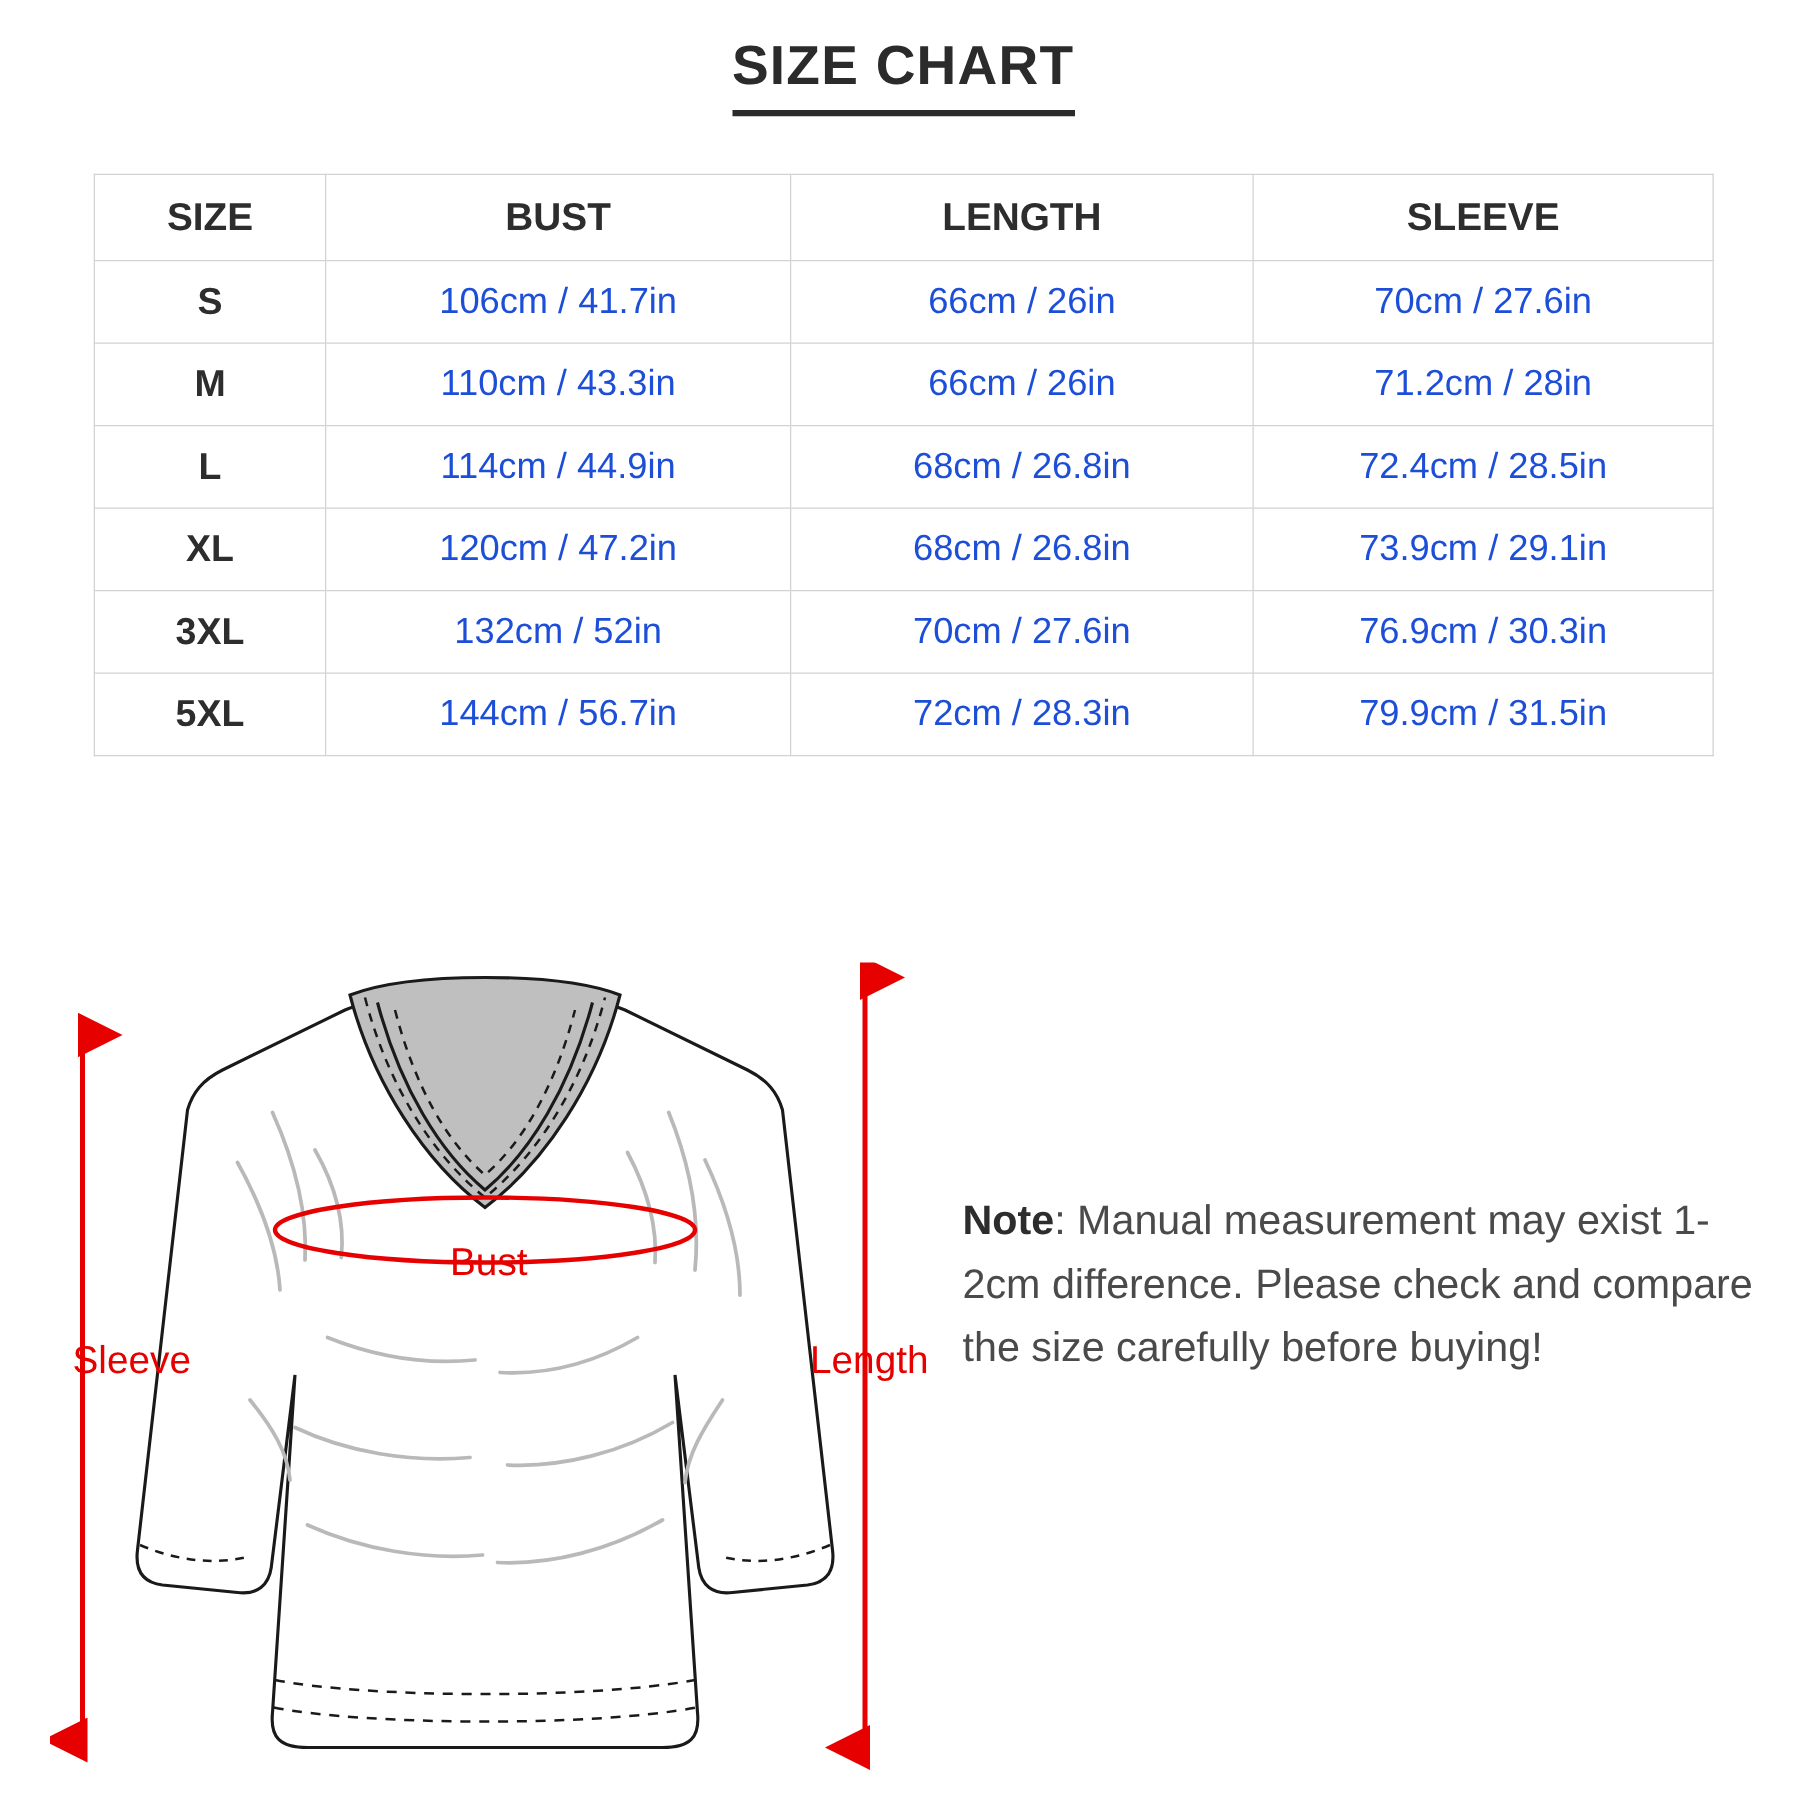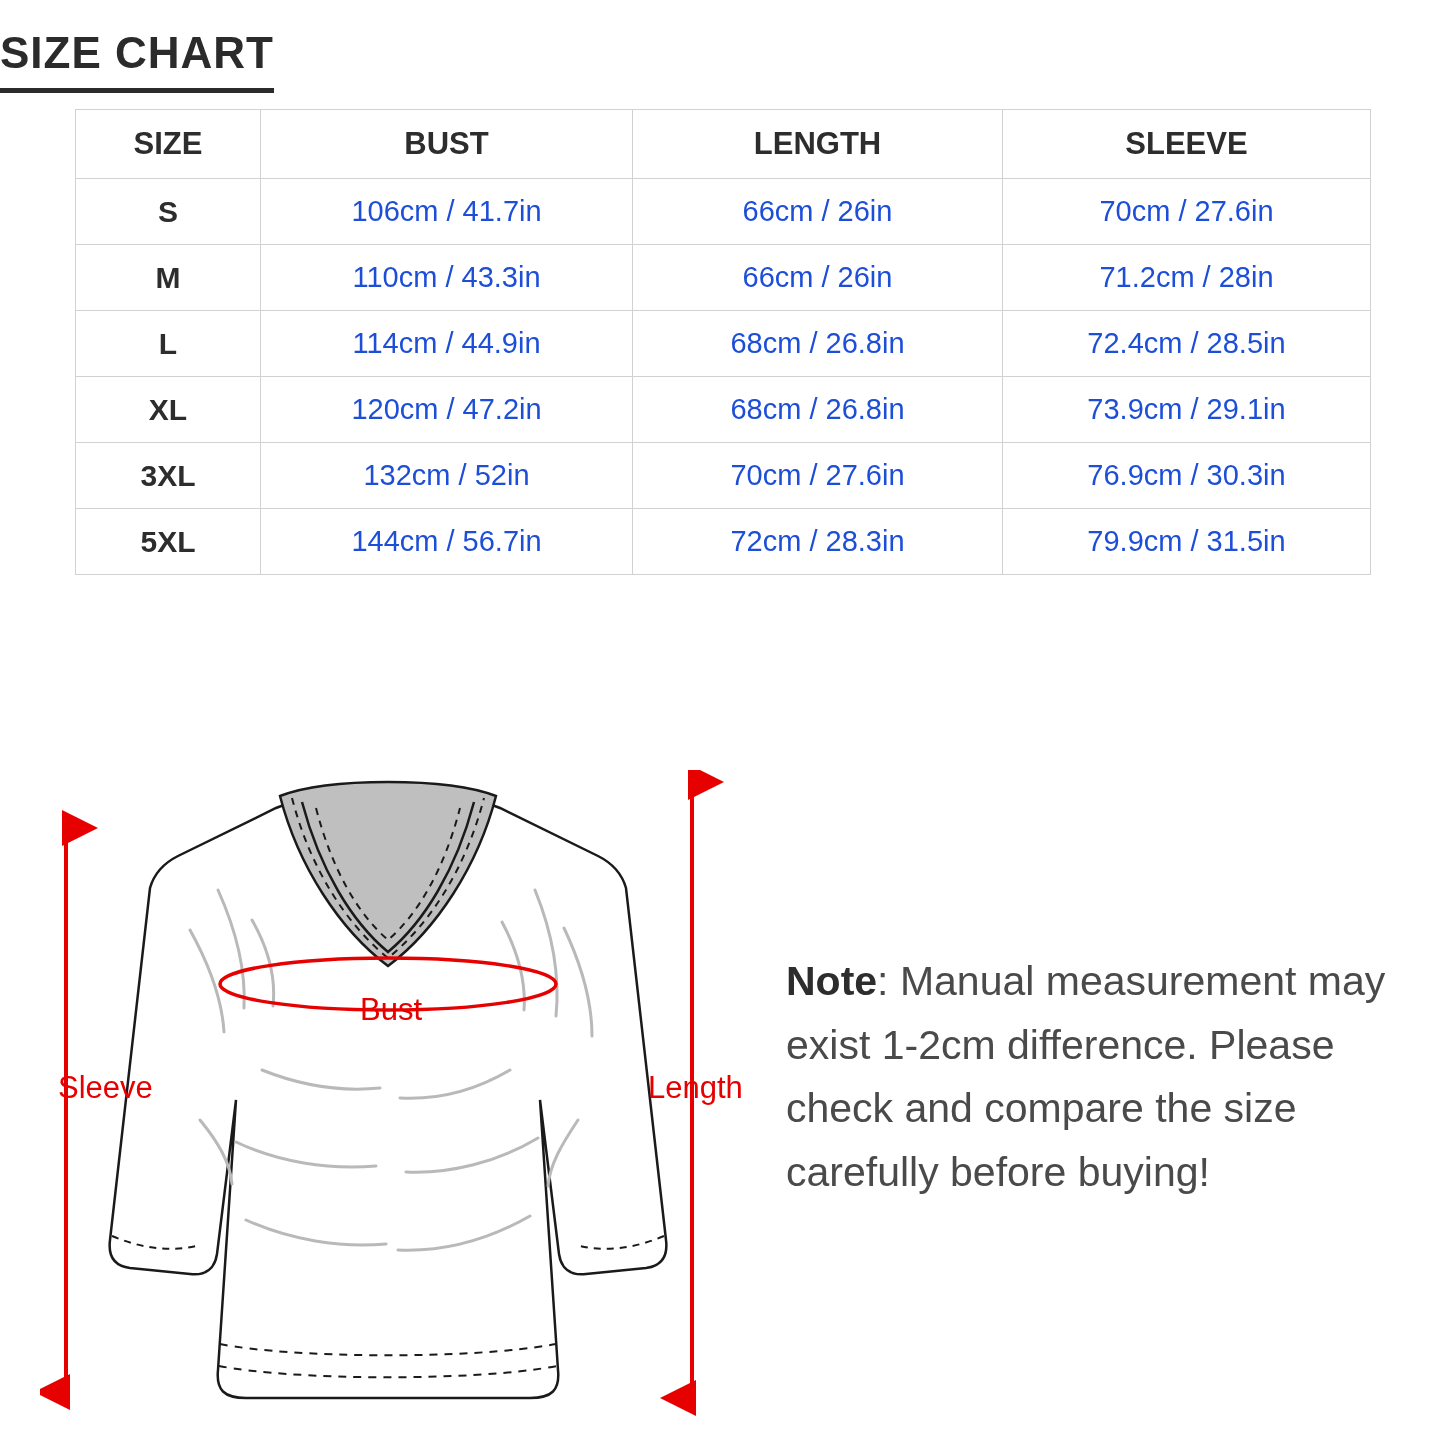--- a/index.html
+++ b/index.html
@@ -11,36 +11,36 @@
     width: 1445px;
     height: 1445px;
     font-family: "Liberation Sans", sans-serif;
     color: #3a3a3a;
     position: relative;
     overflow: hidden;
   }
 
   
   .title-wrap {
-    text-align: left;
+    text-align: center;
     padding-top: 28px;
   }
   .title {
     display: inline-block;
     font-size: 44px;
     font-weight: bold;
     letter-spacing: 1px;
     color: #2b2b2b;
     padding-bottom: 10px;
     border-bottom: 5px solid #2b2b2b;
   }
 
   
   .table-wrap {
-    margin: 16px 75px 0 75px;
+    margin: 46px 75px 0 75px;
   }
   table.size-table {
     width: 1295px;
     border-collapse: collapse;
     table-layout: fixed;
   }
   table.size-table th,
   table.size-table td {
     border: 1px solid #d2d2d2;
     text-align: center;
@@ -82,24 +82,23 @@
     top: 0;
     width: 720px;
     height: 675px;
   }
 
   .note {
     position: absolute;
     left: 770px;
     top: 180px;
     width: 640px;
-    font-size: 41px;
+    font-size: 33px;
     line-height: 1.55;
     color: #4a4a4a;
-    margin-left: 16px;
   }
   .note b { color: #2d2d2d; }
 
   .lbl {
     position: absolute;
     color: #e60000;
     font-size: 31px;
     white-space: nowrap;
   }
   .lbl-sleeve { left: 18px; top: 300px; }

